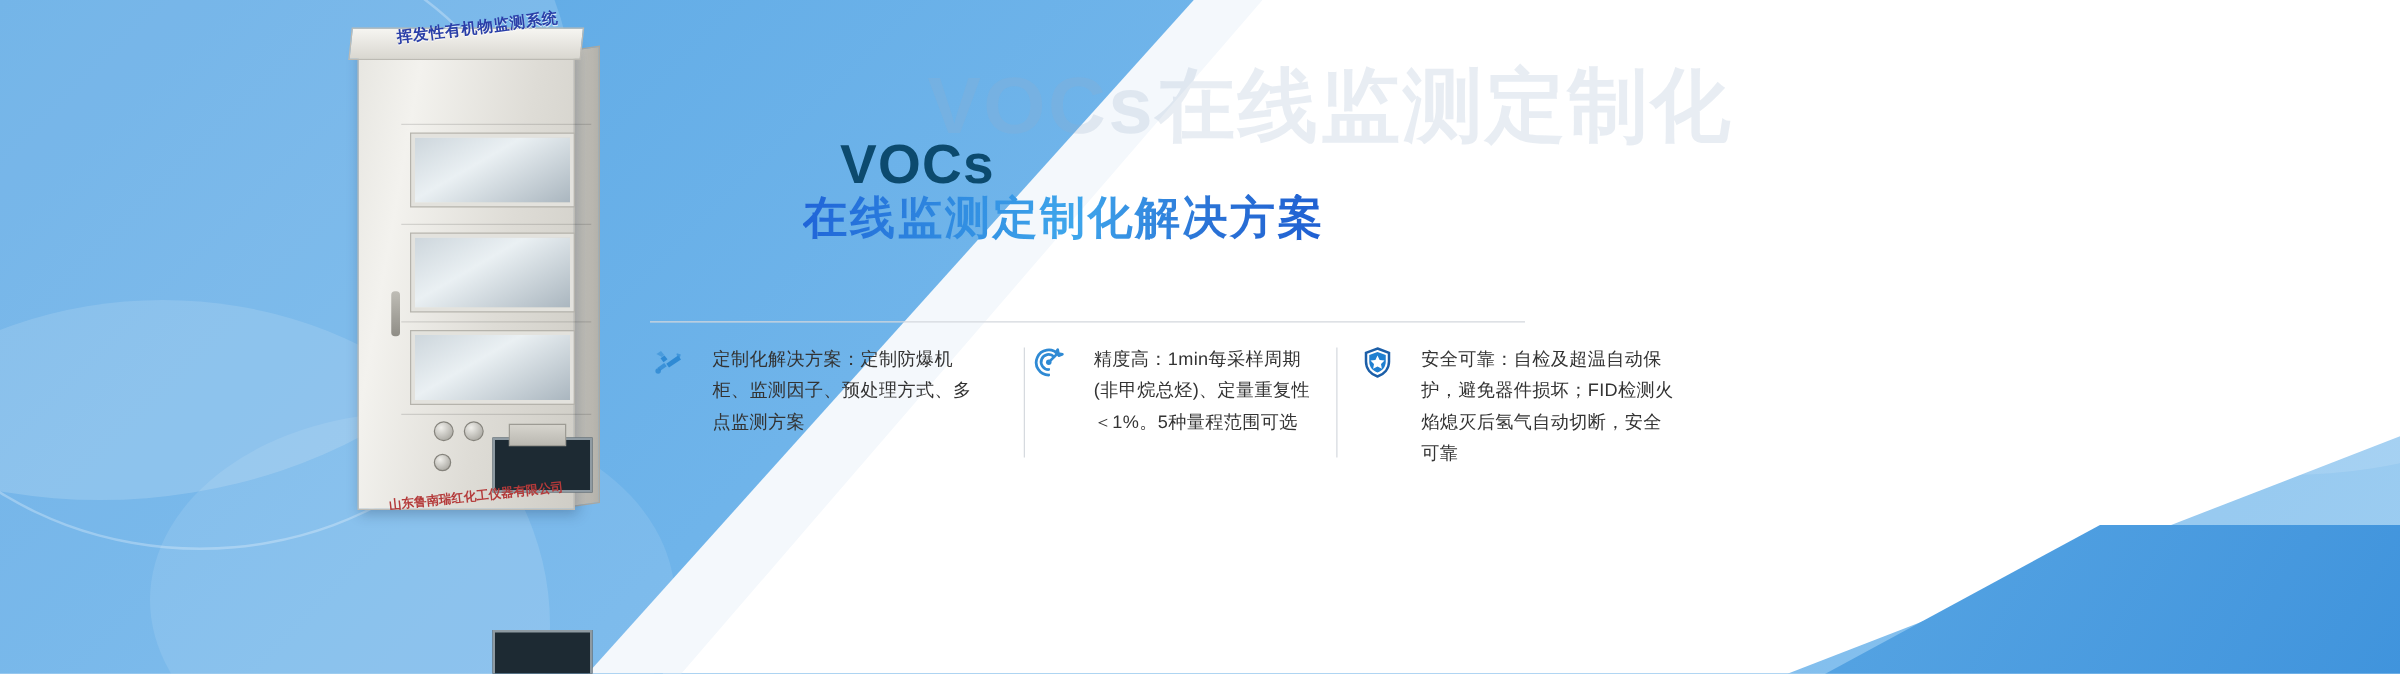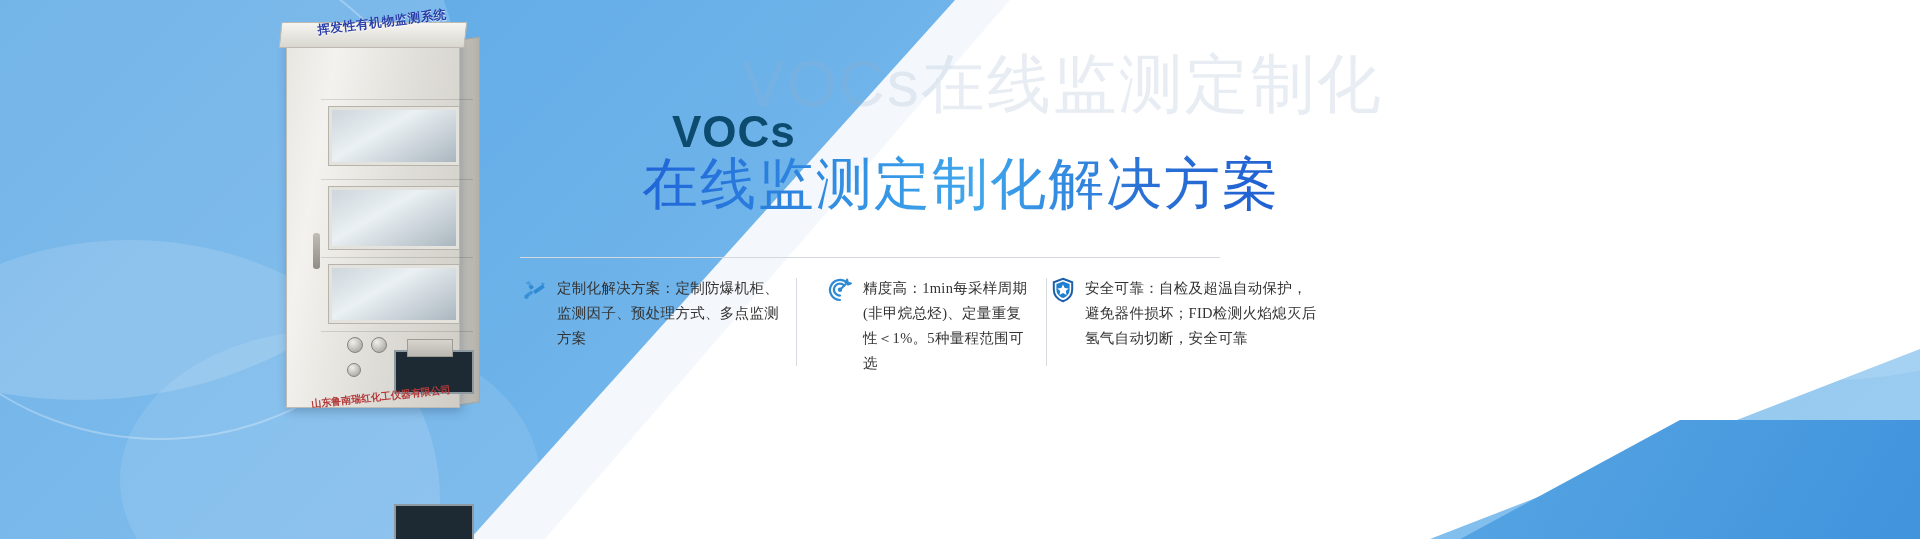--- a/index.html
+++ b/index.html
@@ -117,63 +117,63 @@
     position:absolute; left:26px; top:196px; width:7px; height:36px;
     background:linear-gradient(#bfbdb6,#8f8d86); border-radius:3px;
   }
   .equip .seam {
     position:absolute; left:34px; width:152px; height:1px; background:rgba(0,0,0,0.12);
   }
 
   
   .ghost-top {
     position:absolute; left:742px; top:52px;
-    font-size:64px; font-weight:normal; letter-spacing:2px;
+    font-size:64px; font-weight:bold; letter-spacing:2px;
     color:rgba(150,175,200,0.22);
     white-space:nowrap; line-height:1;
   }
   .ghost-bottom {
     position:absolute; left:560px; top:214px;
     font-size:31px; font-weight:bold; letter-spacing:1px;
     color:rgba(150,175,200,0.30);
     white-space:nowrap; line-height:1;
   }
 
   
   .head-en {
     position:absolute; left:672px; top:110px;
     font-size:44px; font-weight:bold; letter-spacing:1px;
     color:#0c4a6e; line-height:1;
   }
   .head-cn {
     position:absolute; left:642px; top:155px;
-    font-size:56px; font-weight:normal; letter-spacing:2px;
+    font-size:36px; font-weight:bold; letter-spacing:2px;
     line-height:1.05; white-space:nowrap;
     background:linear-gradient(100deg,#1f63d8 0%,#2f8ae0 28%,#3fa7ec 52%,#2a72d6 78%,#1f5fd2 100%);
     -webkit-background-clip:text; background-clip:text;
     -webkit-text-fill-color:transparent; color:#2170d8;
   }
 
   .divider {
     position:absolute; left:520px; top:257px; width:700px; height:1px;
     background:#d4d8dd;
   }
 
   
   .features {
     position:absolute; left:522px; top:276px; width:880px; height:100px;
     display:flex; align-items:flex-start;
   }
   .feat {
-    display:flex; align-items:flex-start; gap:9px;
-    padding:0 16px 0 0; position:relative;font-family:Liberation Serif, serif;
+    display:flex; align-items:flex-start; gap:22px;
+    padding:0 16px 0 0; position:relative;
   }
   .feat.f1 { width:274px; }
-  .feat.f2 { width:250px; padding-left:32px; }
-  .feat.f3 { width:290px; padding-left:4px;justify-content:center; }
+  .feat.f2 { width:250px; padding-left:8px;margin-left:23px; }
+  .feat.f3 { width:290px; padding-left:20px;justify-content:center; }
   .feat.f2::before, .feat.f3::before {
     content:""; position:absolute; left:0; top:2px; width:1px; height:88px;
     background:#d6dadf;
   }
   .feat-icon { flex:0 0 auto; width:26px; height:26px; margin-top:1px; }
   .feat-text {
     font-size:14.5px; line-height:25px; color:#333333;
     letter-spacing:0.3px;
   }
 

